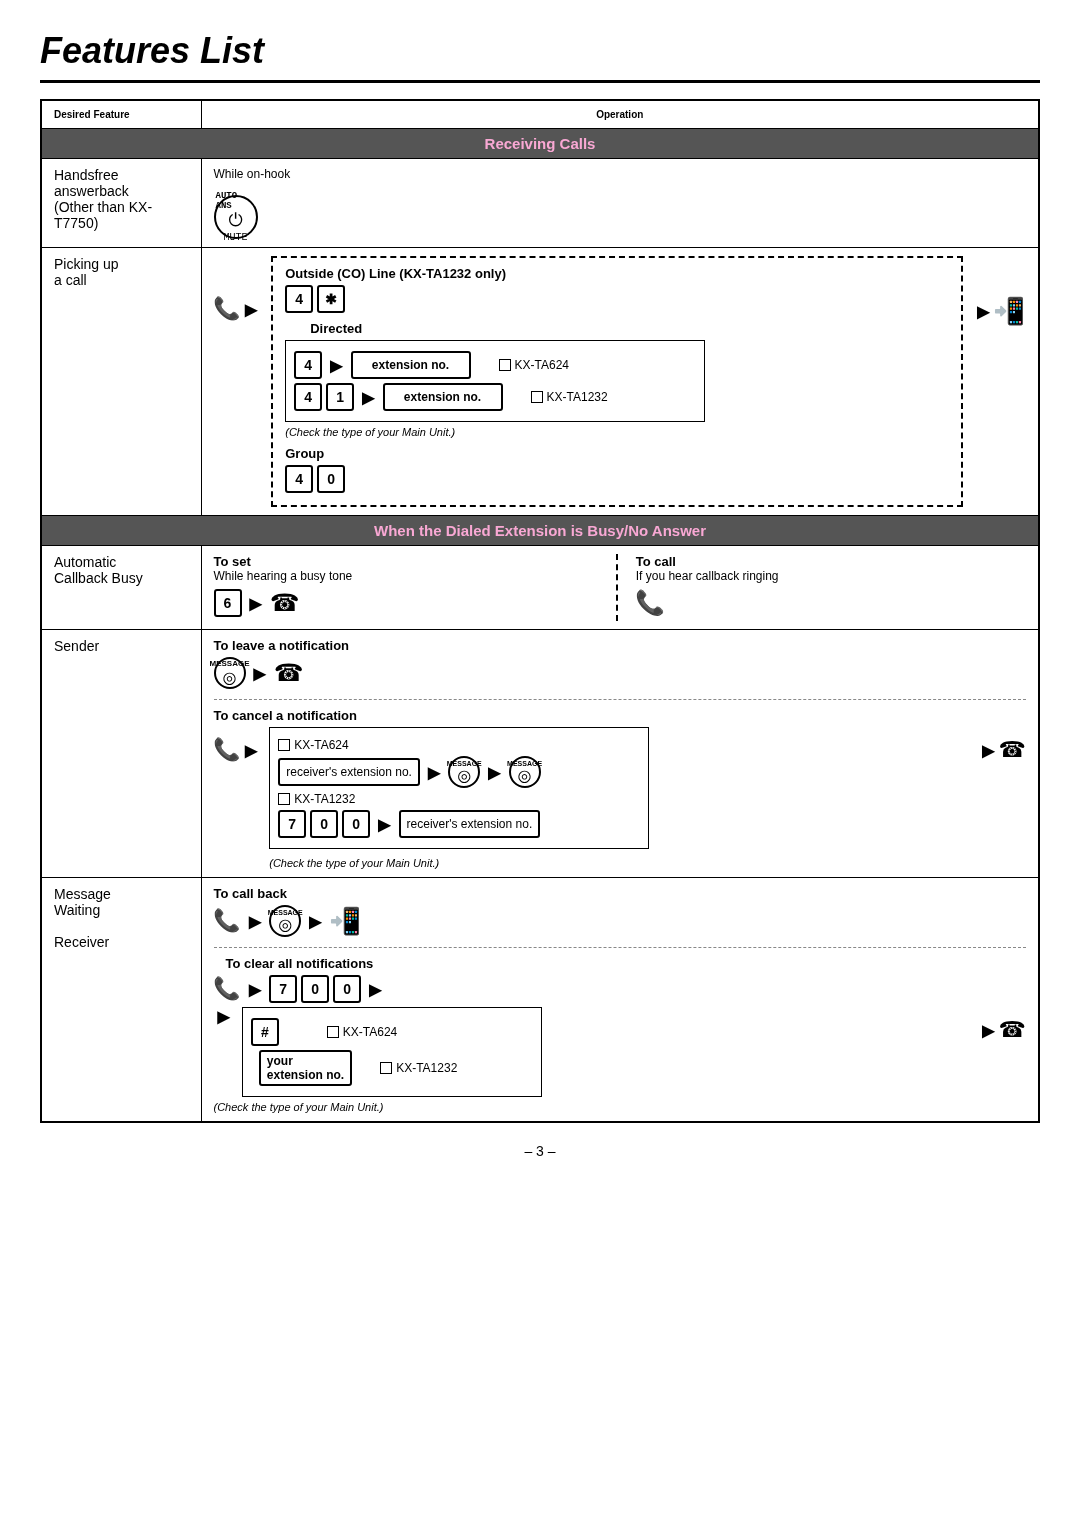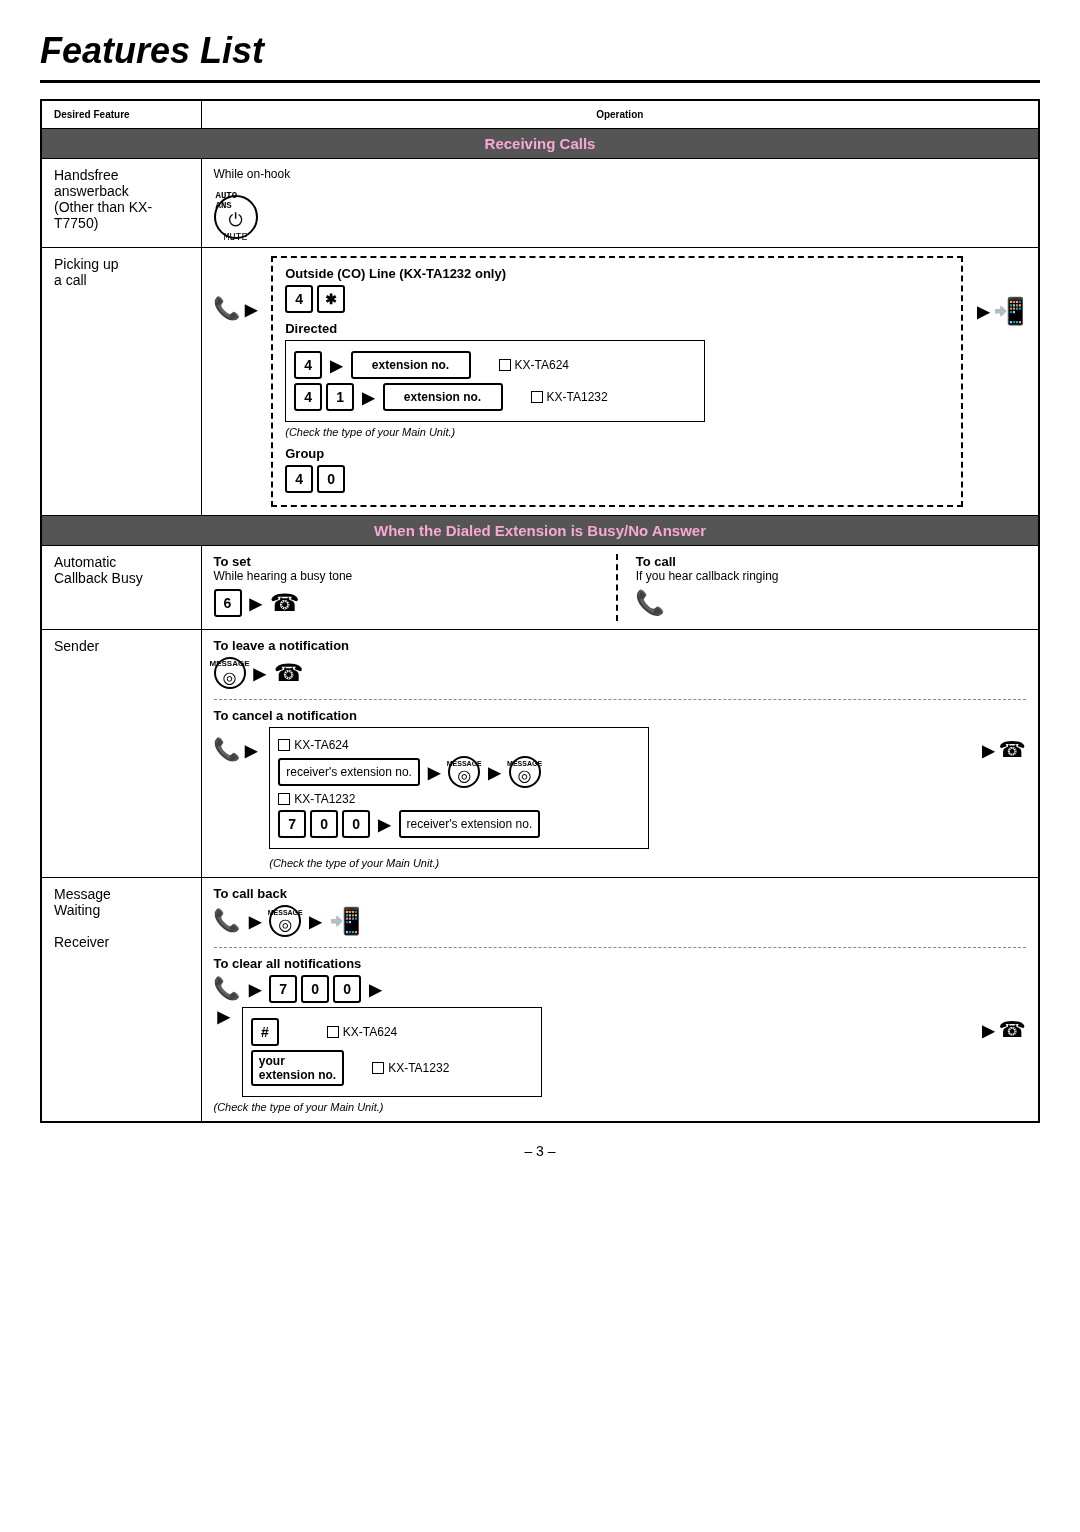--- a/index.html
+++ b/index.html
@@ -264,21 +264,21 @@
           </div>
 
           <div class="dashed-box" style="flex:1;">
             
             <div class="bold-label">Outside (CO) Line (KX-TA1232 only)</div>
             <div class="row-flex" style="margin-top:4px;">
               <span class="key-box">4</span>
               <span class="key-box">✱</span>
             </div>
             
-            <div class="bold-label" style="margin-top:8px;">Directed</div>
+            <div class="bold-label" style="margin-top:8px;margin-left:25px;">Directed</div>
             
             <div style="border:1.5px solid #000; display:inline-block; padding:6px 8px; margin-top:4px; min-width:420px;">
               
               <div class="row-flex">
                 <span class="key-box">4</span>
                 <span class="arrow">▶</span>
                 <span class="key-box wide">extension no.</span>
                 <span style="width:20px;"></span>
                 <span class="checkbox-sq"></span>
                 <span style="font-size:12px;">KX-TA624</span>
@@ -419,21 +419,21 @@
           <span style="font-size:22px;">📞</span>
           <span class="arrow">▶</span>
           <div class="message-icon">
             <span style="font-size:7px; font-weight:bold;">MESSAGE</span>
             <span style="font-size:16px;">◎</span>
           </div>
           <span class="arrow">▶</span>
           <span style="font-size:26px;">📲</span>
         </div>
 
-        <div class="bold-label" style="margin-top:8px;">To clear all notifications</div>
+        <div class="bold-label" style="margin-top:8px;margin-left:12px;">To clear all notifications</div>
         <div class="row-flex" style="margin-top:4px;">
           <span style="font-size:22px;">📞</span>
           <span class="arrow">▶</span>
           <span class="key-box">7</span>
           <span class="key-box">0</span>
           <span class="key-box">0</span>
           <span class="arrow">▶</span>
         </div>
 
         <div style="display:flex; align-items:flex-start; gap:8px; margin-top:4px;">
@@ -441,21 +441,21 @@
           <div style="flex:1;">
             <div style="border:1.5px solid #000; padding:6px 8px; display:inline-block; min-width:300px;">
               
               <div class="row-flex">
                 <span class="key-box">#</span>
                 <span style="width:40px;"></span>
                 <span class="checkbox-sq"></span>
                 <span style="font-size:12px;">KX-TA624</span>
               </div>
               
-              <div class="row-flex" style="margin-top:4px;">
+              <div class="row-flex" style="margin-top:4px;margin-left:8px;">
                 <span class="your-ext-box">your<br>extension no.</span>
                 <span style="width:20px;"></span>
                 <span class="checkbox-sq"></span>
                 <span style="font-size:12px;">KX-TA1232</span>
               </div>
             </div>
           </div>
           <div style="display:flex; align-items:center; margin-top:10px;">
             <span class="arrow">▶</span>
             <span style="font-size:22px;">☎</span>

